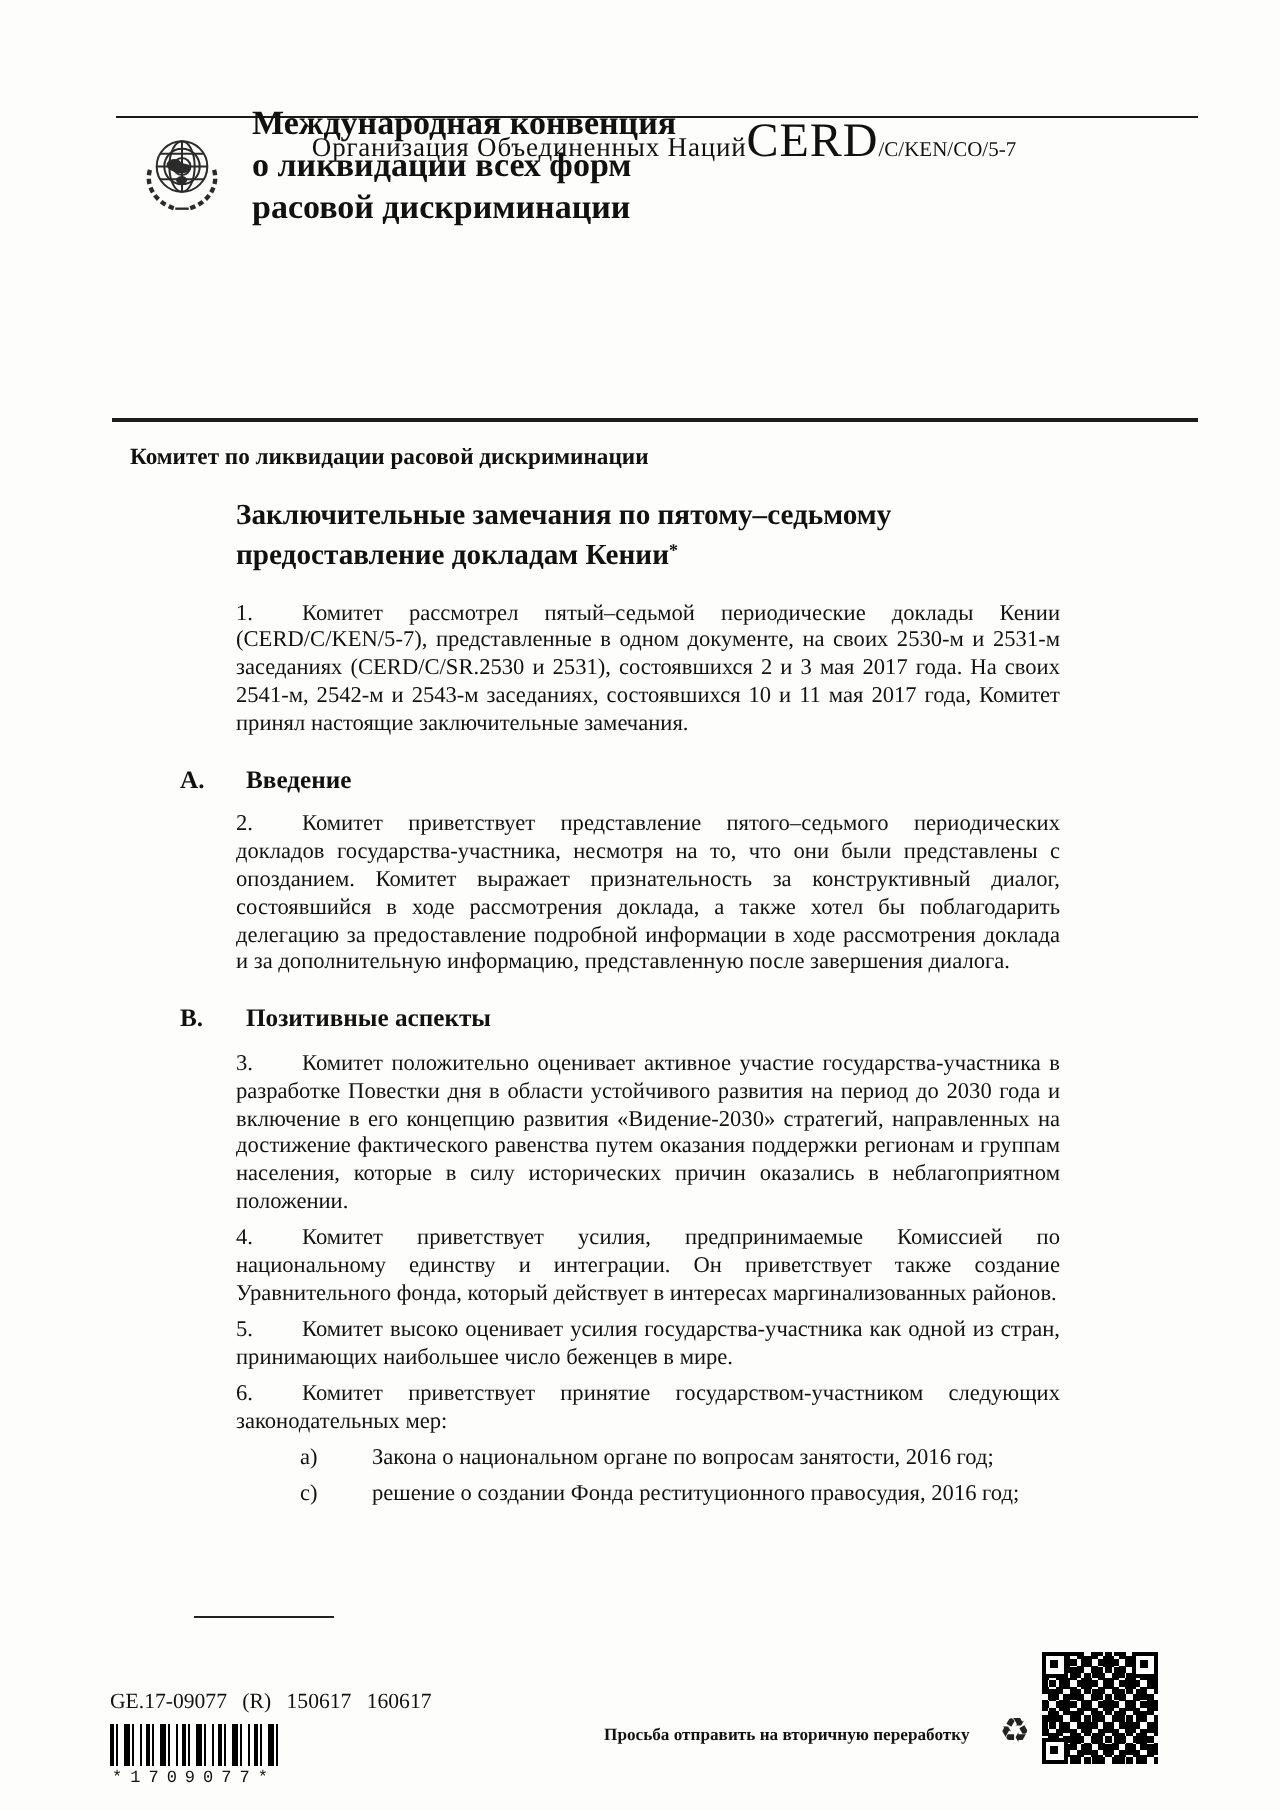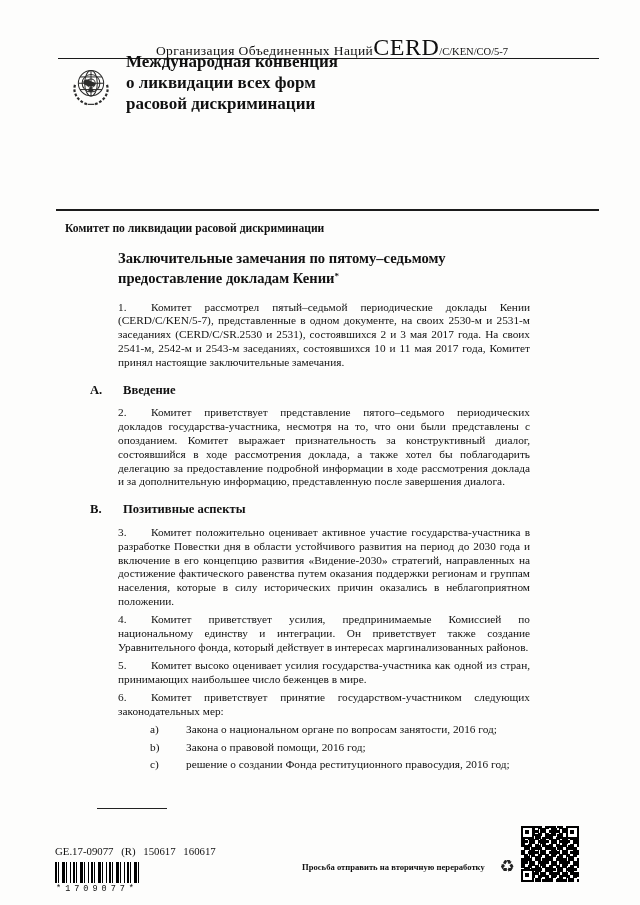--- a/index.html
+++ b/index.html
@@ -5,21 +5,21 @@
   html,body{margin:0;padding:0;background:#e8e8e8;}
   .page{
     position:relative;width:640px;height:905px;margin:0 auto;
     background:#fdfdfc;overflow:hidden;
     font-family:"Liberation Serif","DejaVu Serif",serif;color:#111;
   }
   
   .masthead{position:absolute;left:58px;right:41px;top:34px;height:24px;
     border-bottom:1.6px solid #1a1a1a;display:flex;justify-content:center;align-items:baseline;}
   .org-name{font-size:13.5px;letter-spacing:.4px;padding-left:7px;}
-  .doc-symbol{white-space:nowrap;}
+  .doc-symbol{white-space:nowrap;margin-top:24px;}
   .doc-symbol .big{font-size:24px;letter-spacing:.5px;}
   .doc-symbol .small{font-size:10.5px;}
   
   .emblem{position:absolute;left:64px;top:62px;width:54px;height:56px;}
   .conv-title{position:absolute;left:126px;top:52px;width:290px;
     font-weight:bold;font-size:17px;line-height:1.23;white-space:pre-line;}
   .distr{position:absolute;left:414px;top:73px;font-size:10.8px;line-height:1.38;}
   .distr div{white-space:nowrap;}
   
   .thick-rule{position:absolute;left:56px;right:41px;top:209px;height:0;
@@ -123,21 +123,20 @@
 
     <div class="para"><span class="pnum">3.</span><span>Комитет положительно оценивает активное участие государства-участника в разработке Повестки дня в области устойчивого развития на период до 2030 года и включение в его концепцию развития «Видение-2030» стратегий, направленных на достижение фактического равенства путем оказания поддержки регионам и группам населения, которые в силу исторических причин оказались в неблагоприятном положении.</span></div>
 
     <div class="para"><span class="pnum">4.</span><span>Комитет приветствует усилия, предпринимаемые Комиссией по национальному единству и интеграции. Он приветствует также создание Уравнительного фонда, который действует в интересах маргинализованных районов.</span></div>
 
     <div class="para"><span class="pnum">5.</span><span>Комитет высоко оценивает усилия государства-участника как одной из стран, принимающих наибольшее число беженцев в мире.</span></div>
 
     <div class="para"><span class="pnum">6.</span><span>Комитет приветствует принятие государством-участником следующих законодательных мер:</span></div>
 
     <div class="list-item"><span class="llab">a)</span><span>Закона о национальном органе по вопросам занятости, 2016 год;</span></div>
-    <div class="list-item"><span class="llab">b)</span><span>Закона о правовой помощи, 2016 год;</span></div>
     <div class="list-item"><span class="llab">c)</span><span>решение о создании Фонда реституционного правосудия, 2016 год;</span></div>
 
   </div>
 
   <div class="footnote-rule"></div>
 
   <div class="ge-number">GE.17-09077 (R) 150617 160617</div>
   <div class="barcode"></div>
   <div class="barcode-text">*1709077*</div>
 

